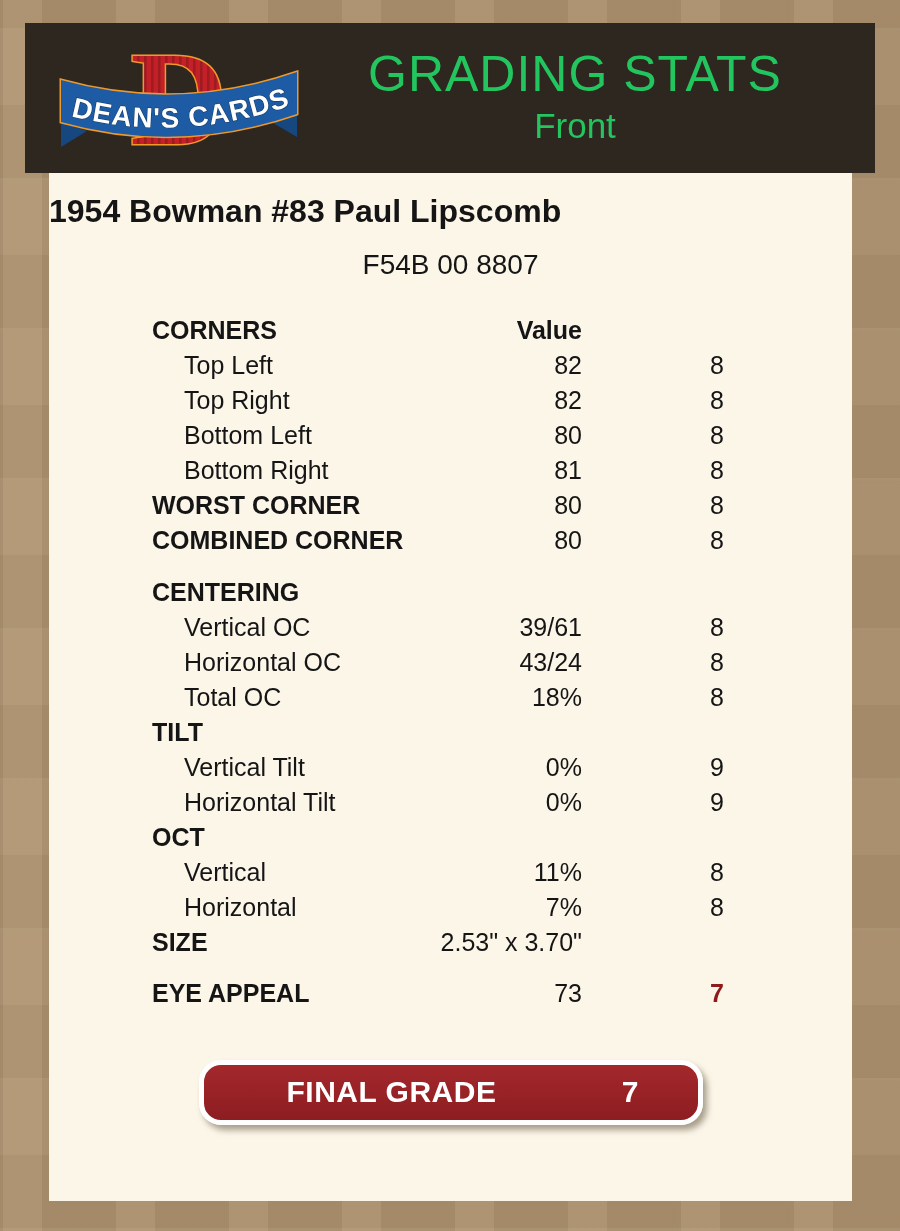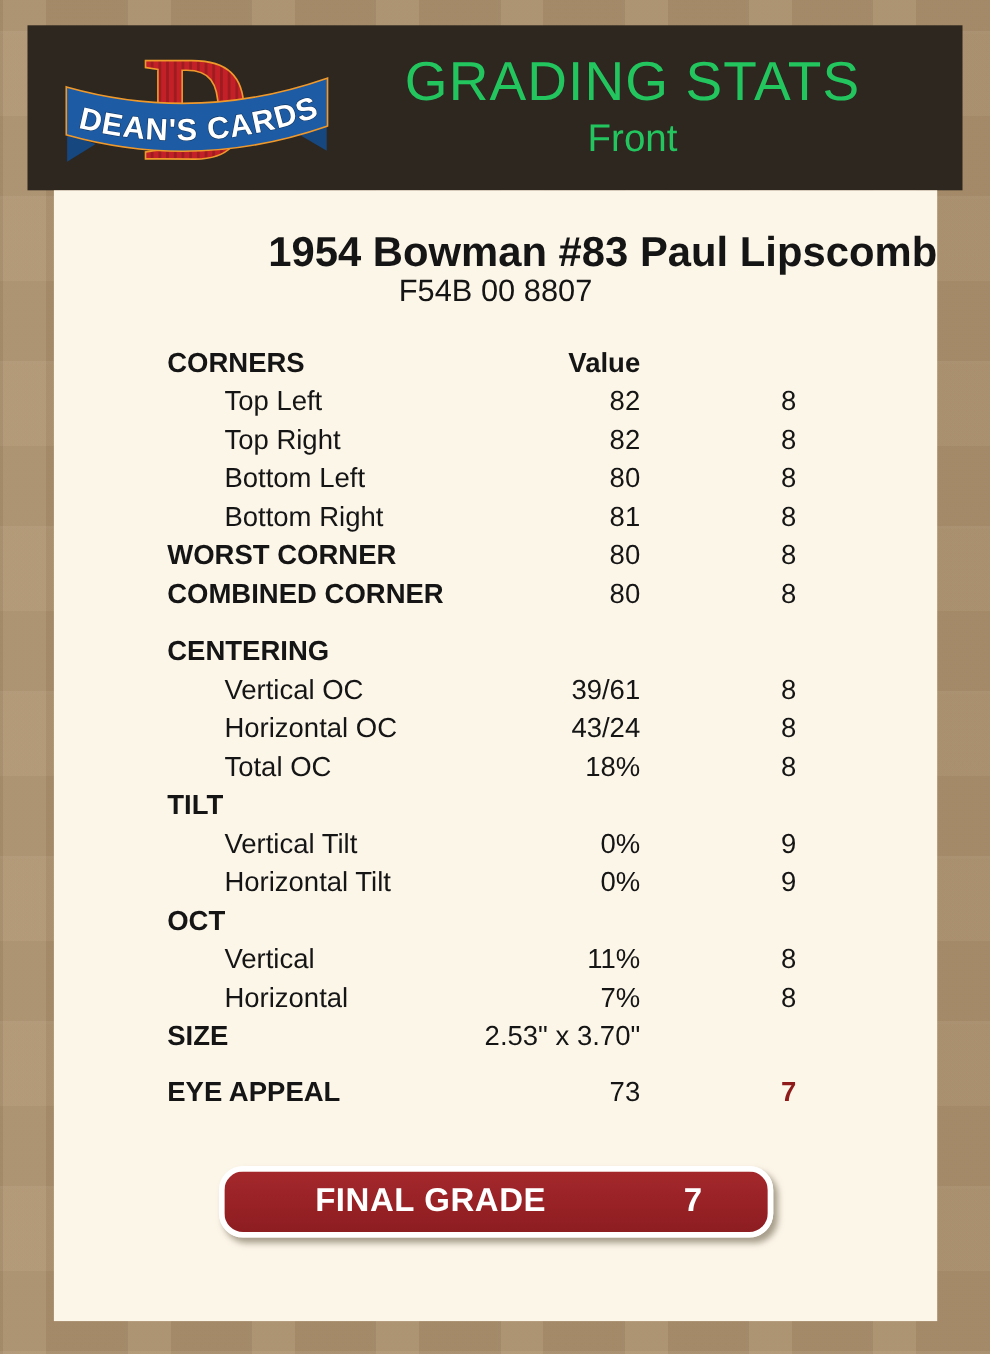--- a/index.html
+++ b/index.html
@@ -19,26 +19,26 @@
     background:#2d2720;
   }
   .logo{position:absolute;left:28px;top:4px;width:252px;height:142px;}
   .header-text{position:absolute;left:320px;top:22px;width:460px;text-align:center;color:#22c55e;}
   .ht-main{font-size:50px;line-height:58px;letter-spacing:1px;white-space:nowrap;}
   .ht-sub{font-size:35px;line-height:46px;}
   .panel{
     position:absolute;left:49px;top:173px;width:803px;height:1028px;
     background:#fcf6e9;color:#151515;
   }
-  .card-title{position:absolute;top:36px;left:0;width:100%;text-align:right;font-size:38px;font-weight:bold;white-space:nowrap;}
+  .card-title{position:absolute;top:20px;left:0;width:100%;text-align:left;font-size:32px;font-weight:bold;white-space:nowrap;}
   .card-serial{position:absolute;top:76px;left:0;width:100%;text-align:center;font-size:28px;}
   .gtable{position:absolute;left:103px;top:140px;width:645px;}
   .trow{position:relative;height:35px;font-size:25px;line-height:35px;}
   .trow .lbl{position:absolute;left:0;white-space:nowrap;}
-  .trow.sub .lbl{left:52px;}
+  .trow.sub .lbl{left:32px;}
   .trow.section .lbl,.trow.head .lbl{font-weight:bold;}
   .trow .val{position:absolute;left:180px;width:250px;text-align:right;white-space:nowrap;}
   .trow .max{position:absolute;left:495px;width:140px;text-align:center;}
   .trow.head .val,.trow.head .max{font-weight:bold;}
   .gap{margin-top:17px;text-align:center;}
   .gap2{margin-top:16px;}
   .red-grade{color:#8e1a1a;font-weight:bold;}
   .final{
     position:absolute;left:150px;top:887px;width:504px;height:65px;
     box-sizing:border-box;border:5px solid #ffffff;border-radius:22px;

